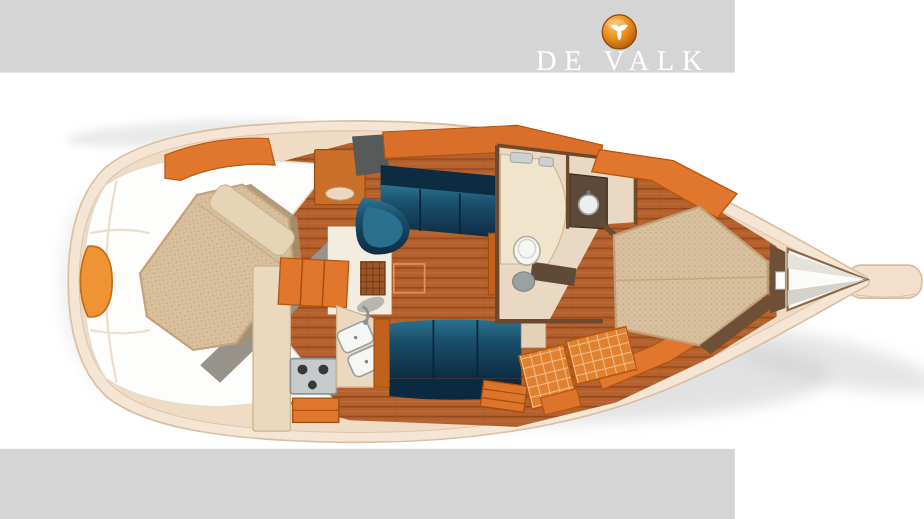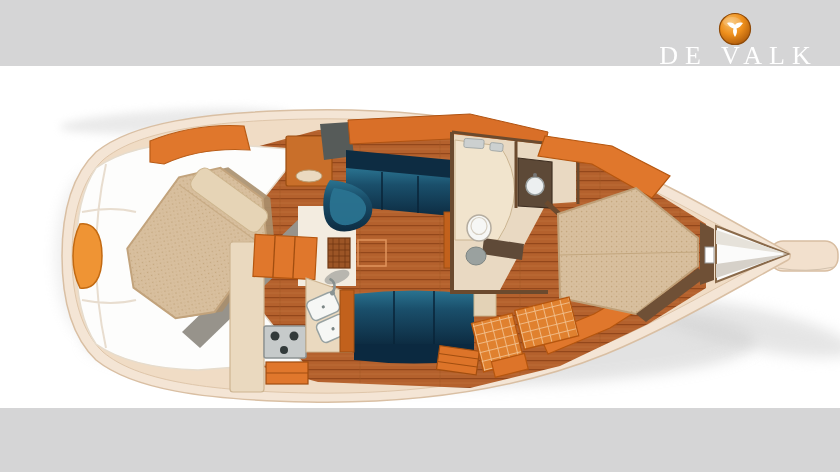--- a/index.html
+++ b/index.html
@@ -1,18 +1,18 @@
 <!DOCTYPE html>
 <html style="--band_gray: #d5d5d6; --text_white: #ffffff; --logo_orange: #ee8f1c; --logo_orange_dark: #9c4c05; --hull_cream: #f4e5d5; --hull_line: #d9bfa3; --interior_cream: #f0dcc5; --deck_white: #fdfdfc; --deck_seam: #e8ddcf; --wood_floor: #b4612d; --wood_plank_line: #93471b; --furniture_orange: #e0772c; --furniture_orange_dark: #b5560f; --cushion_blue_dark: #0d2c42; --cushion_blue_light: #2a7390; --mattress_beige: #d8bf9e; --mattress_edge: #c2a37c; --bulkhead_gray: #97938b; --slate_panel: #565b59; --head_floor: #e9d9c2; --wall_brown: #6b4a2e; --vanity_brown: #5d4937; --fixture_white: #f6f7f5; --fixture_gray: #9aa19f; --stove_gray: #c6caca; --burner_dark: #323a3a; --shadow_gray: #c7c7c7;"><head>
 <meta charset="utf-8">
 <style>
   html,body{margin:0;padding:0;background:#ffffff;}
   .stage{position:relative;width:840px;height:472px;overflow:hidden;background:#ffffff;
          font-family:"Liberation Sans",sans-serif;}
-  .band{position:absolute;left:0;width:840px;background:var(--band_gray,#d5d5d6);z-index:2;}
+  .band{position:absolute;left:0;width:668px;background:var(--band_gray,#d5d5d6);z-index:2;}
   .band-top{top:0;height:66px;}
   .band-bottom{top:408px;height:64px;}
   .logo{position:absolute;top:0;right:10px;width:190px;height:66px;display:flex;
         flex-direction:column;align-items:center;justify-content:flex-end;overflow:hidden;}
   .logo-badge{position:absolute;top:12px;left:50%;transform:translateX(-50%);}
   .brand{font-family:"Liberation Serif",serif;font-size:26px;font-weight:400;line-height:1;
          letter-spacing:7px;padding-left:7px;color:var(--text_white,#ffffff);
          margin-bottom:-3px;white-space:nowrap;}
   .plan{position:absolute;top:0;left:0;z-index:1;}
 </style>

